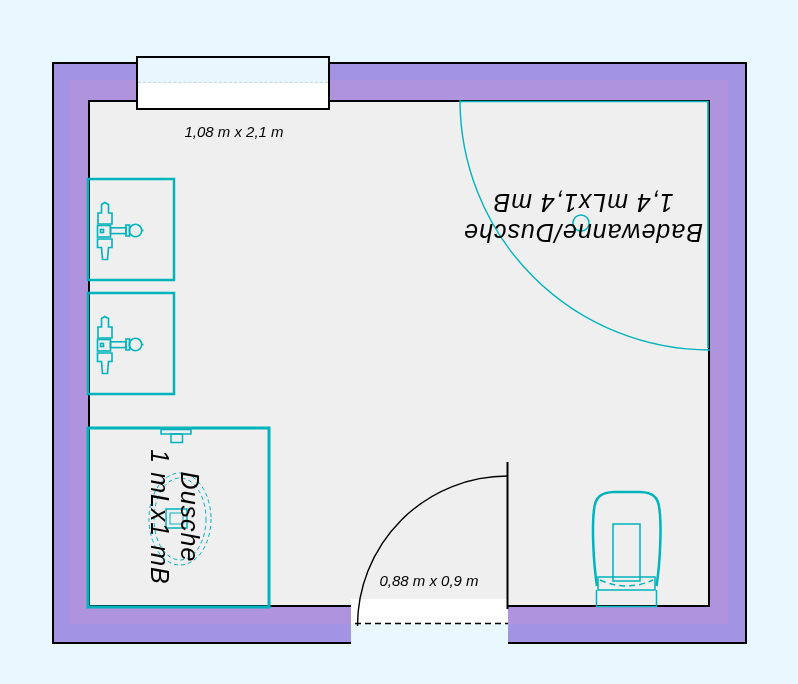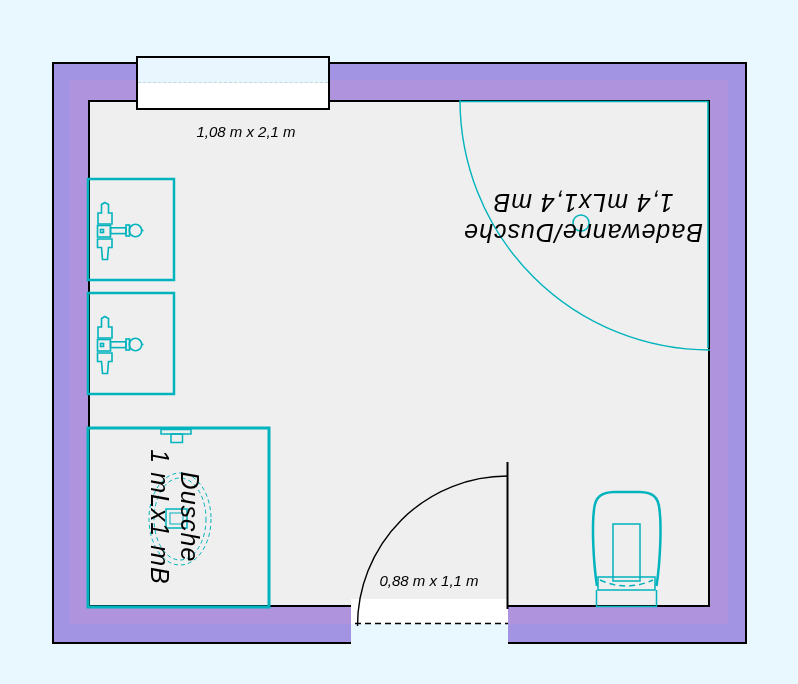--- a/index.html
+++ b/index.html
@@ -163,23 +163,23 @@
       <path class="cy" stroke-width="1.5" d="M 596.5 590 V 606.5 H 656.5 V 590"></path>
     </g>
 
     <g>
       <line class="bk" stroke-width="2" x1="507.5" y1="462" x2="507.5" y2="609"></line>
       <path class="bk" stroke-width="1.4" d="M 507.5 476 A 150 150 0 0 0 357.5 626"></path>
       <line class="bk" stroke-width="1.4" stroke-dasharray="6 4" x1="355" y1="623.5" x2="508" y2="623.5"></line>
     </g>
   </svg>
 
-  <div class="lbl" style="left:246px;top:131px;">1,08 m x 2,1 m</div>
+  <div class="lbl" style="left:234px;top:131px;">1,08 m x 2,1 m</div>
 
-  <div class="lbl" style="left:429px;top:580px;">0,88 m x 1,1 m</div>
+  <div class="lbl" style="left:429px;top:580px;">0,88 m x 0,9 m</div>
 
   <div class="lbl-big bath-label">
     <div>Badewanne/Dusche</div>
     <div>1,4 mLx1,4 mB</div>
   </div>
 
   <div class="lbl-big shower-label">
     <div>Dusche</div>
     <div>1 mLx1 mB</div>
   </div>

